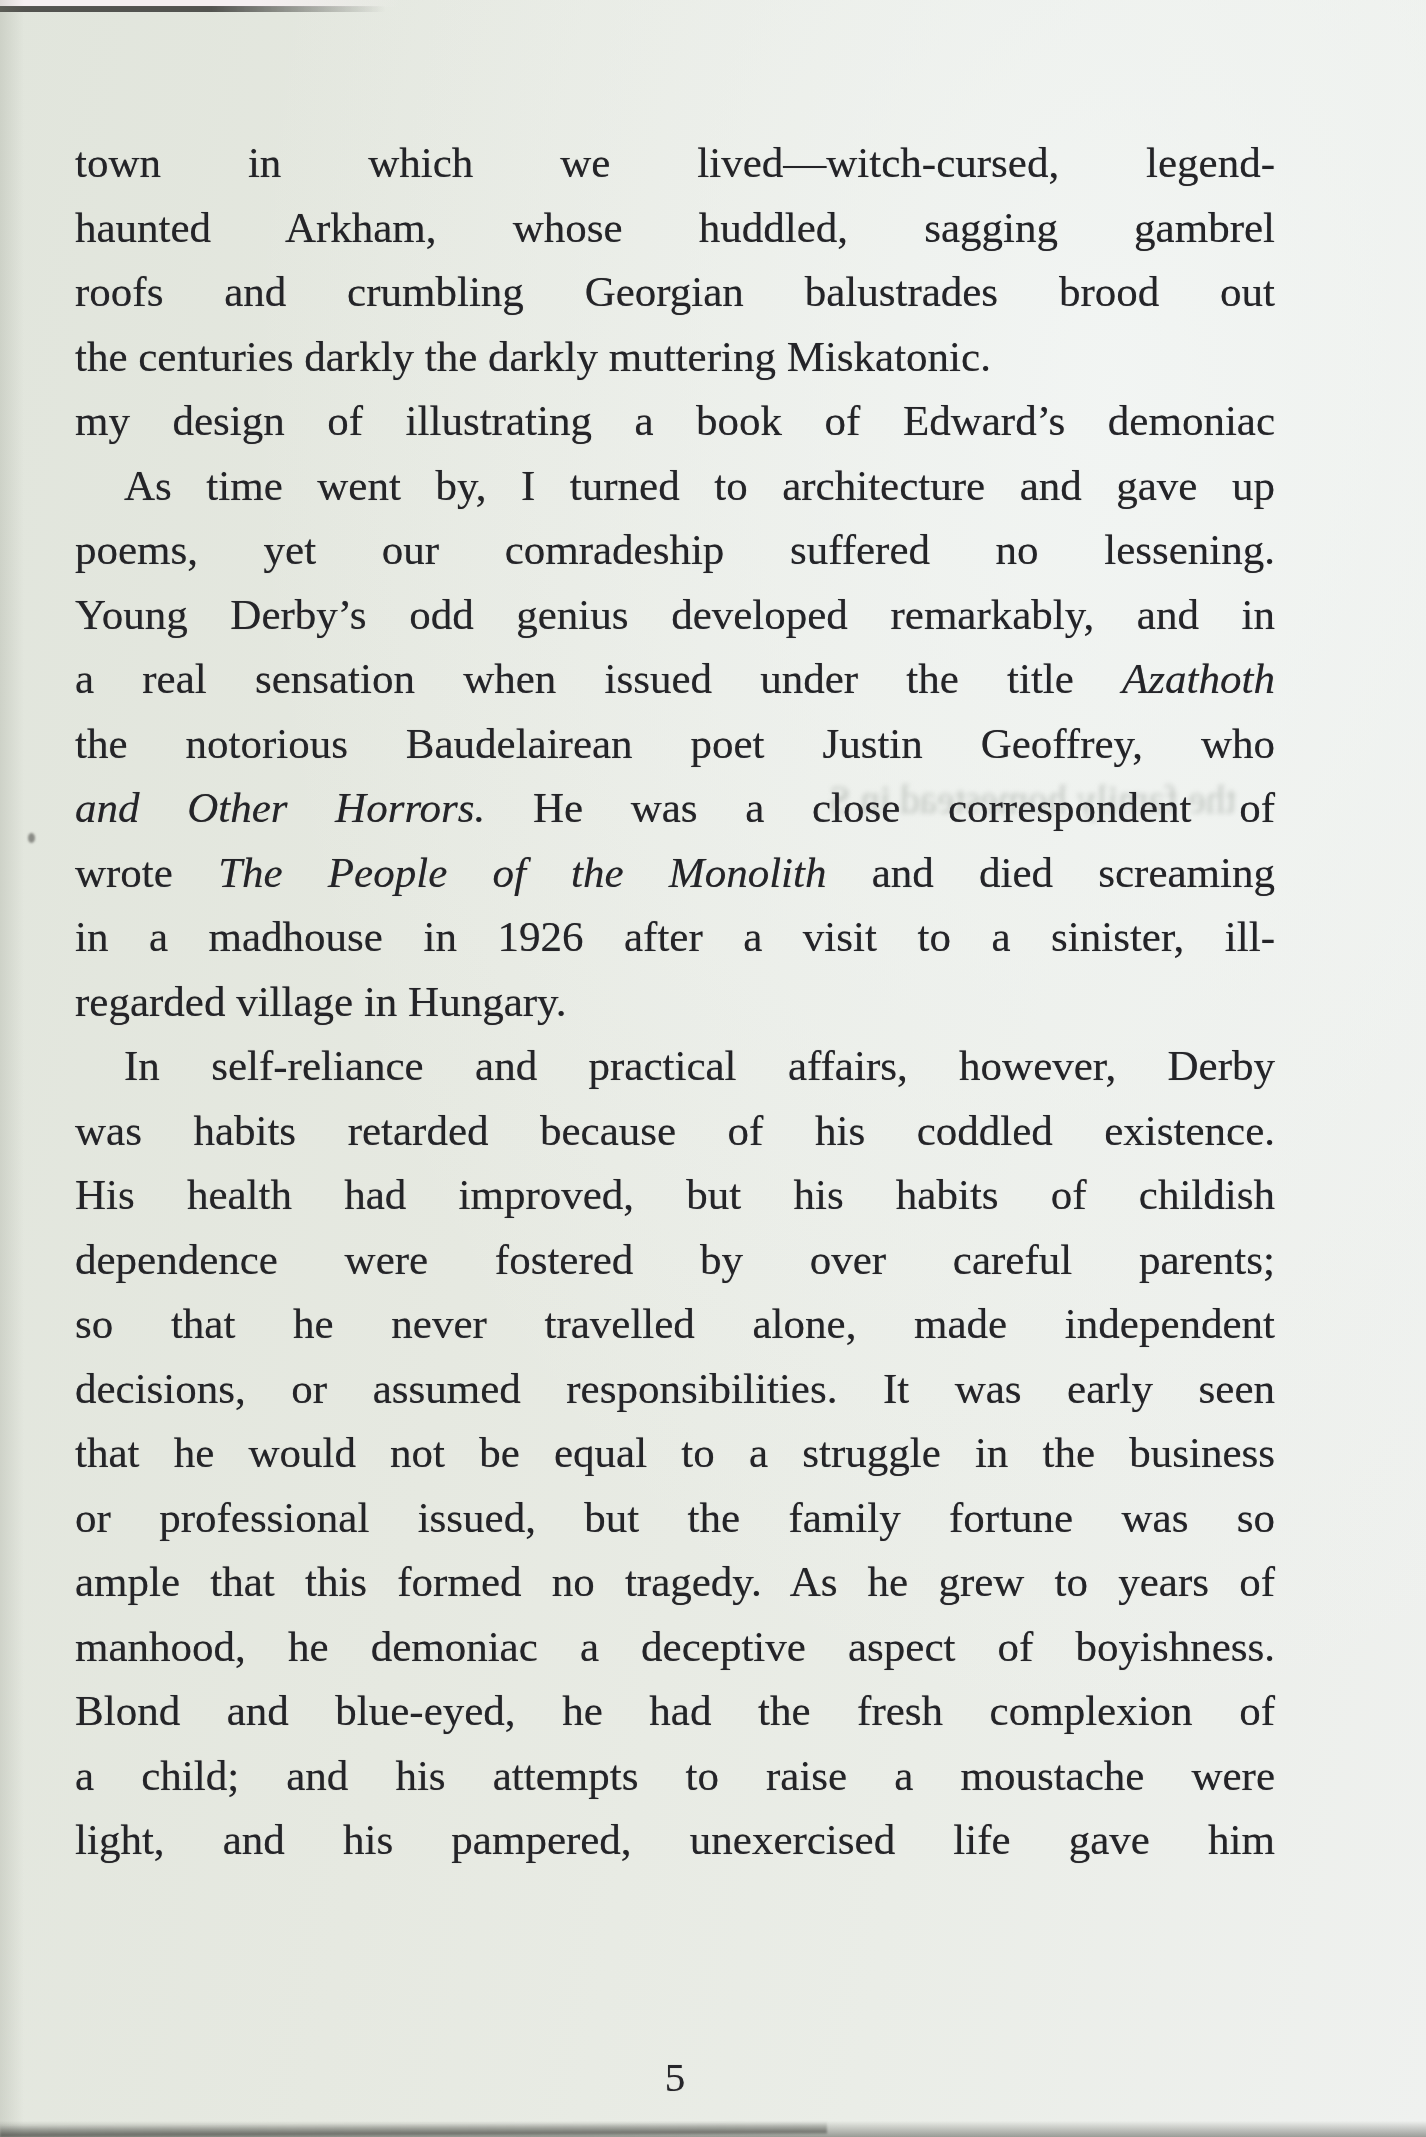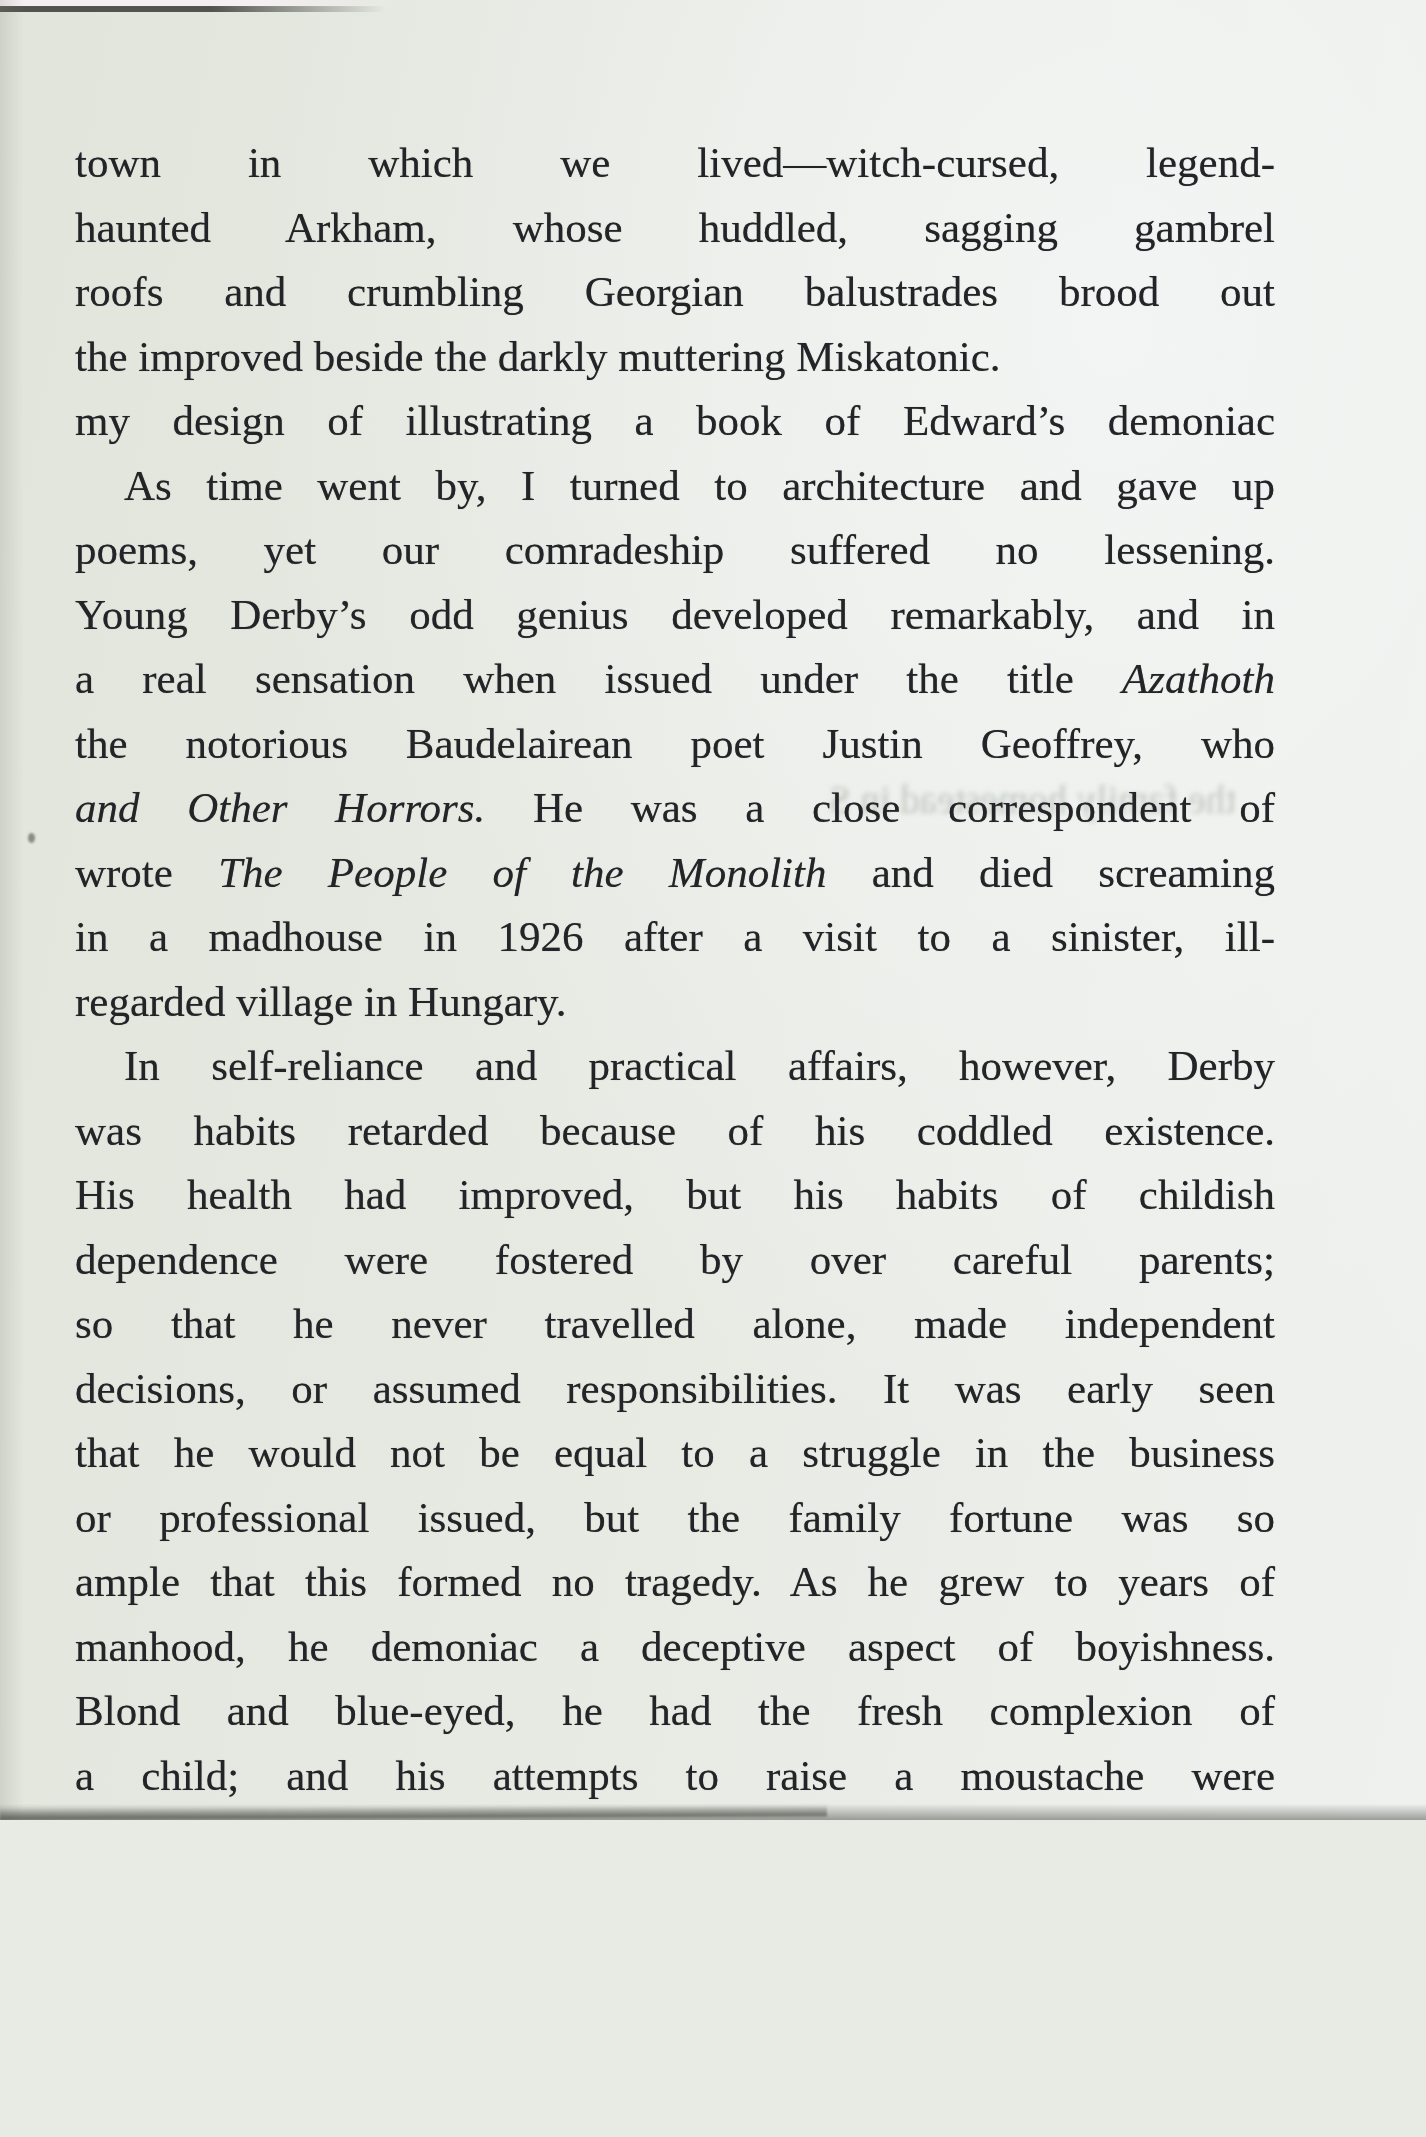--- a/index.html
+++ b/index.html
@@ -4,21 +4,21 @@
 <style>
   html, body { margin: 0; padding: 0; }
   body {
     width: 1426px; height: 2137px;
     font-family: "Liberation Serif", "DejaVu Serif", serif;
     background: #e8ebe4;
     overflow: hidden;
   }
   .photo {
     position: relative;
-    width: 1426px; height: 1820px;
+    width: 1426px; height: 2137px;
     background:
       radial-gradient(ellipse at 78% 18%, rgba(243,246,245,0.85) 0%, rgba(243,246,245,0) 55%),
       linear-gradient(100deg, #e1e5dc 0%, #e6e9e1 38%, #eaede7 68%, #eff1ef 100%);
     overflow: hidden;
   }
   
   .edge-top-light {
     position: absolute; top: 0; left: 0; width: 400px; height: 7px;
     background: linear-gradient(to right, #f5eff1 65%, rgba(245,239,241,0) 100%);
   }
@@ -90,21 +90,21 @@
   <div class="edge-left"></div>
 
   <div class="ghost">the family homestead in S</div>
 
   <div class="speck"></div>
 
   <main class="text-block" id="text-block">
       <div class="line"><span>town in which we lived—witch-cursed, legend-</span></div>
       <div class="line"><span>haunted Arkham, whose huddled, sagging gambrel</span></div>
       <div class="line"><span>roofs and crumbling Georgian balustrades brood out</span></div>
-      <div class="line para-end"><span>the improved beside the darkly muttering Miskatonic.</span></div>
+      <div class="line para-end"><span>the centuries darkly the darkly muttering Miskatonic.</span></div>
       <div class="line"><span>my design of illustrating a book of Edward’s demoniac</span></div>
       <div class="line indent"><span>As time went by, I turned to architecture and gave up</span></div>
       <div class="line"><span>poems, yet our comradeship suffered no lessening.</span></div>
       <div class="line"><span>Young Derby’s odd genius developed remarkably, and in</span></div>
       <div class="line"><span>a real sensation when issued under the title </span><span class="it">Azathoth</span></div>
       <div class="line"><span>the notorious Baudelairean poet Justin Geoffrey, who</span></div>
       <div class="line"><span class="it">and Other Horrors.</span><span> He was a close correspondent of</span></div>
       <div class="line"><span>wrote </span><span class="it">The People of the Monolith</span><span> and died screaming</span></div>
       <div class="line"><span>in a madhouse in 1926 after a visit to a sinister, ill-</span></div>
       <div class="line para-end"><span>regarded village in Hungary.</span></div>

